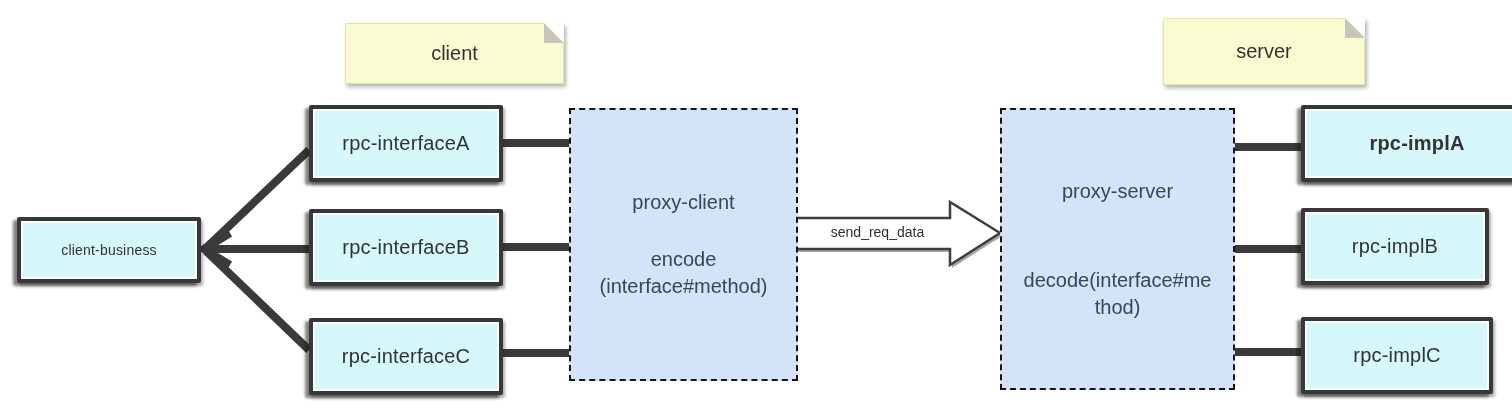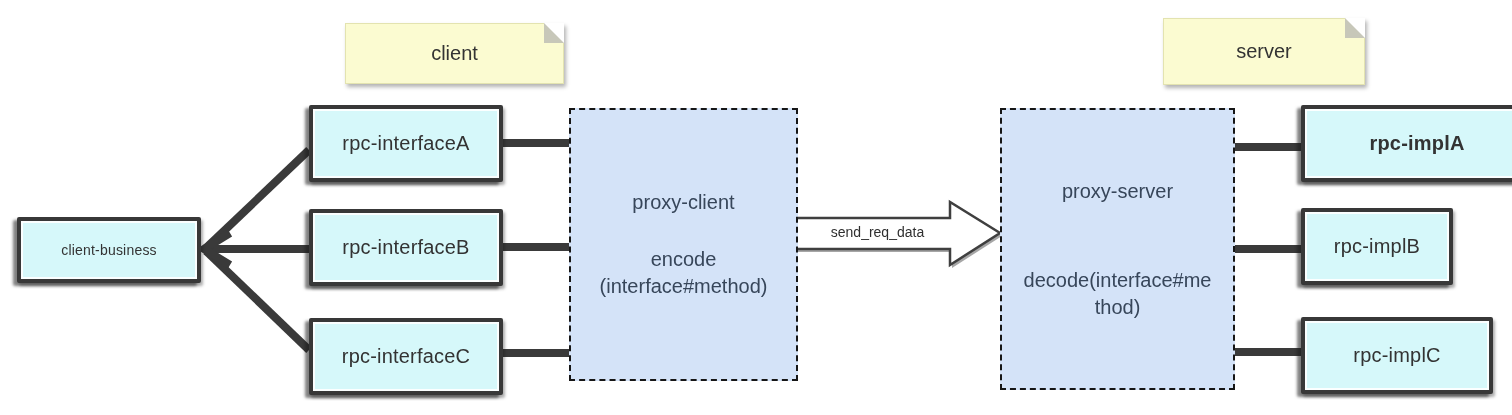--- a/index.html
+++ b/index.html
@@ -149,21 +149,21 @@
   </div>
 
   <div class="proxy" style="left:1000px; top:108px; width:235px; height:282px;gap:32px;">
     <div>proxy-server</div>
     <div class="proxy-body" style="max-width:188px;">decode(interface#method)</div>
   </div>
 
   <div class="node" style="left:1301px; top:105px; width:232px; height:77px;font-weight:bold;">
     <span>rpc-implA</span>
   </div>
-  <div class="node" style="left:1301px; top:208px; width:152px; height:77px;">
+  <div class="node" style="left:1301px; top:208px; width:188px; height:77px;">
     <span>rpc-implB</span>
   </div>
   <div class="node" style="left:1301px; top:317px; width:192px; height:77px;">
     <span>rpc-implC</span>
   </div>
 
   <div class="arrow-label">send_req_data</div>
 
 
 </div>

